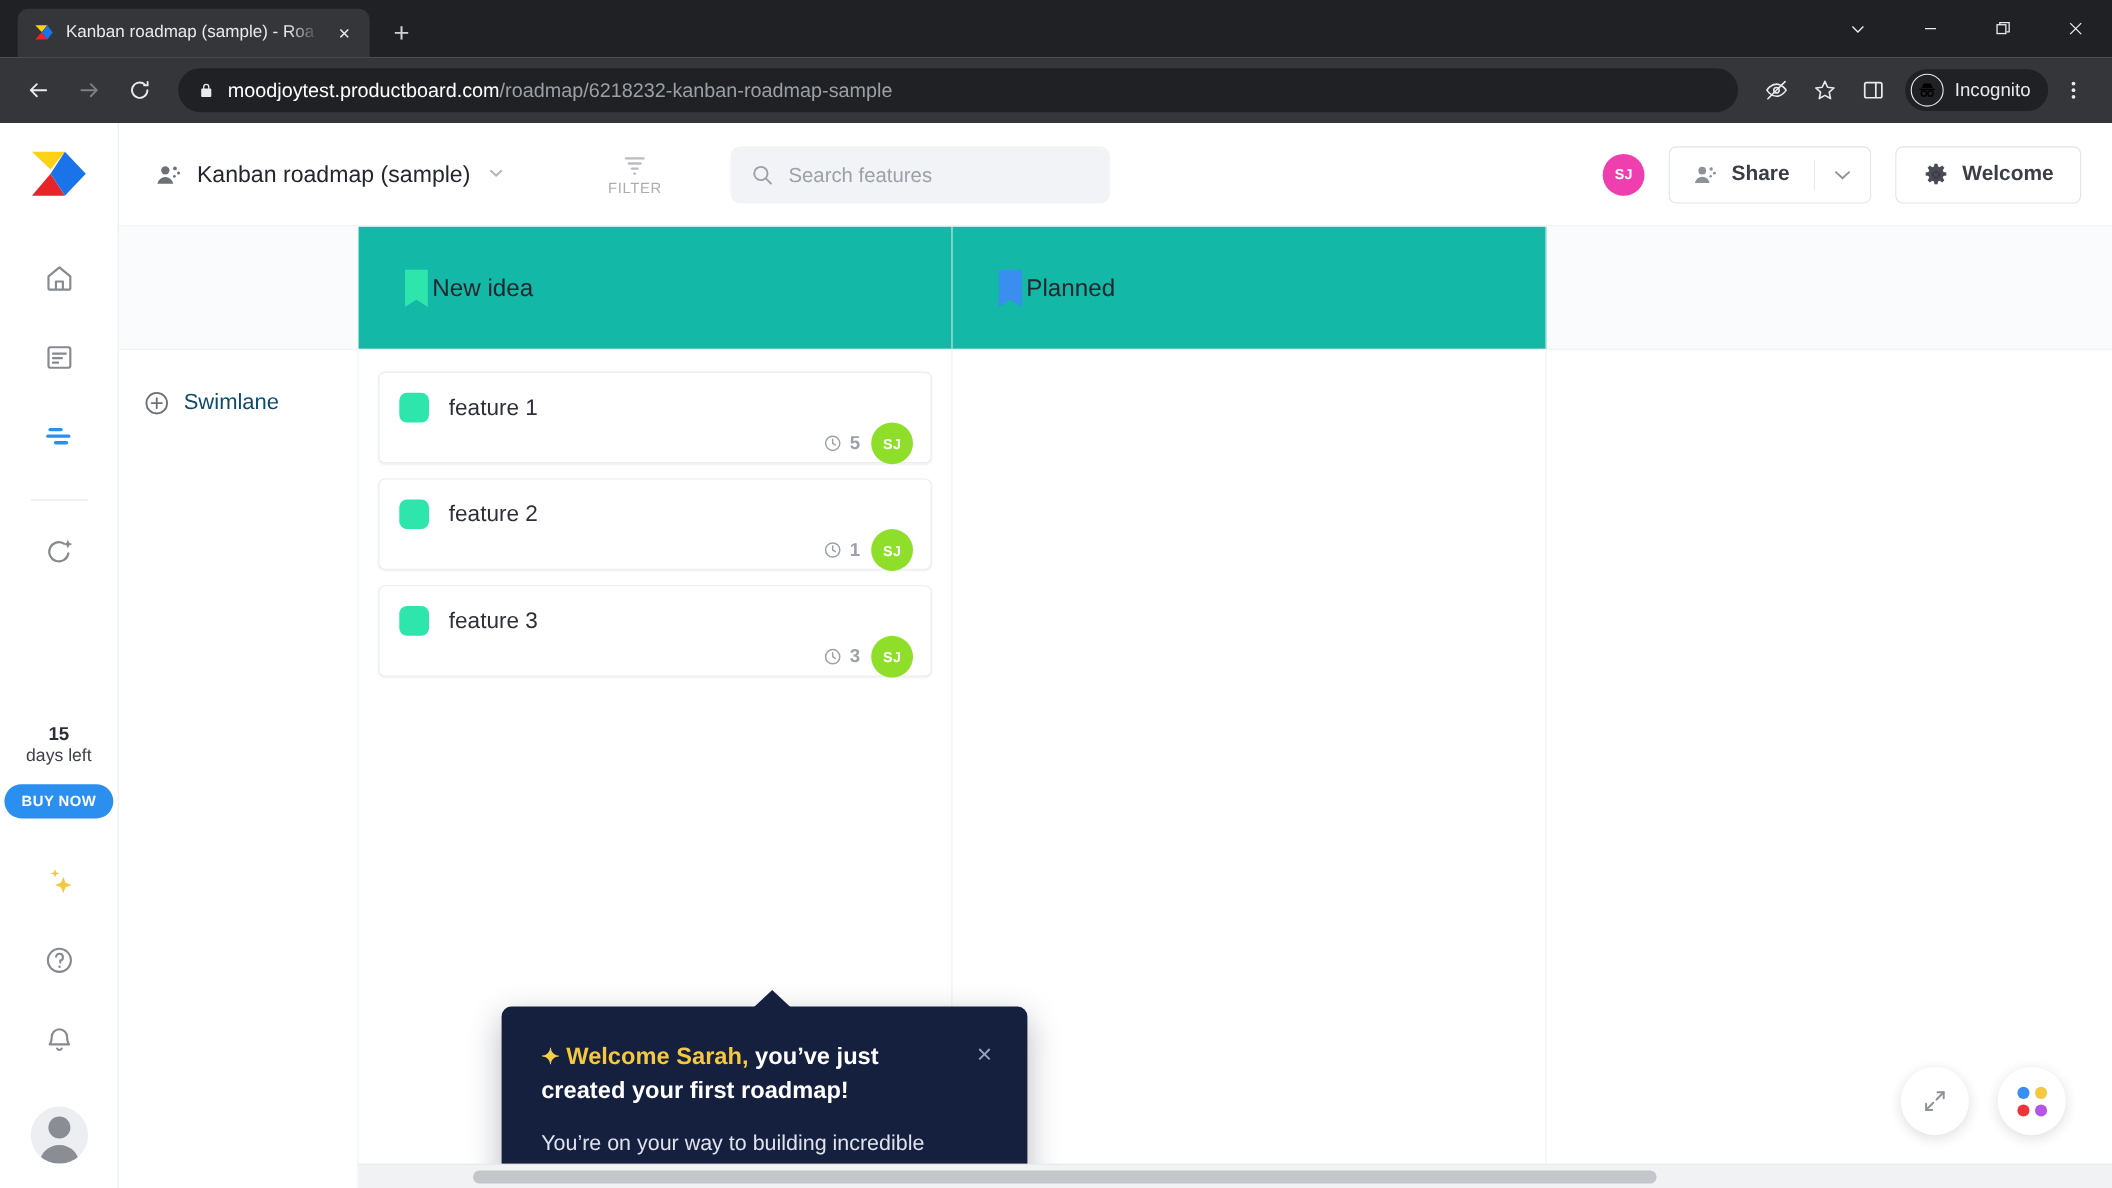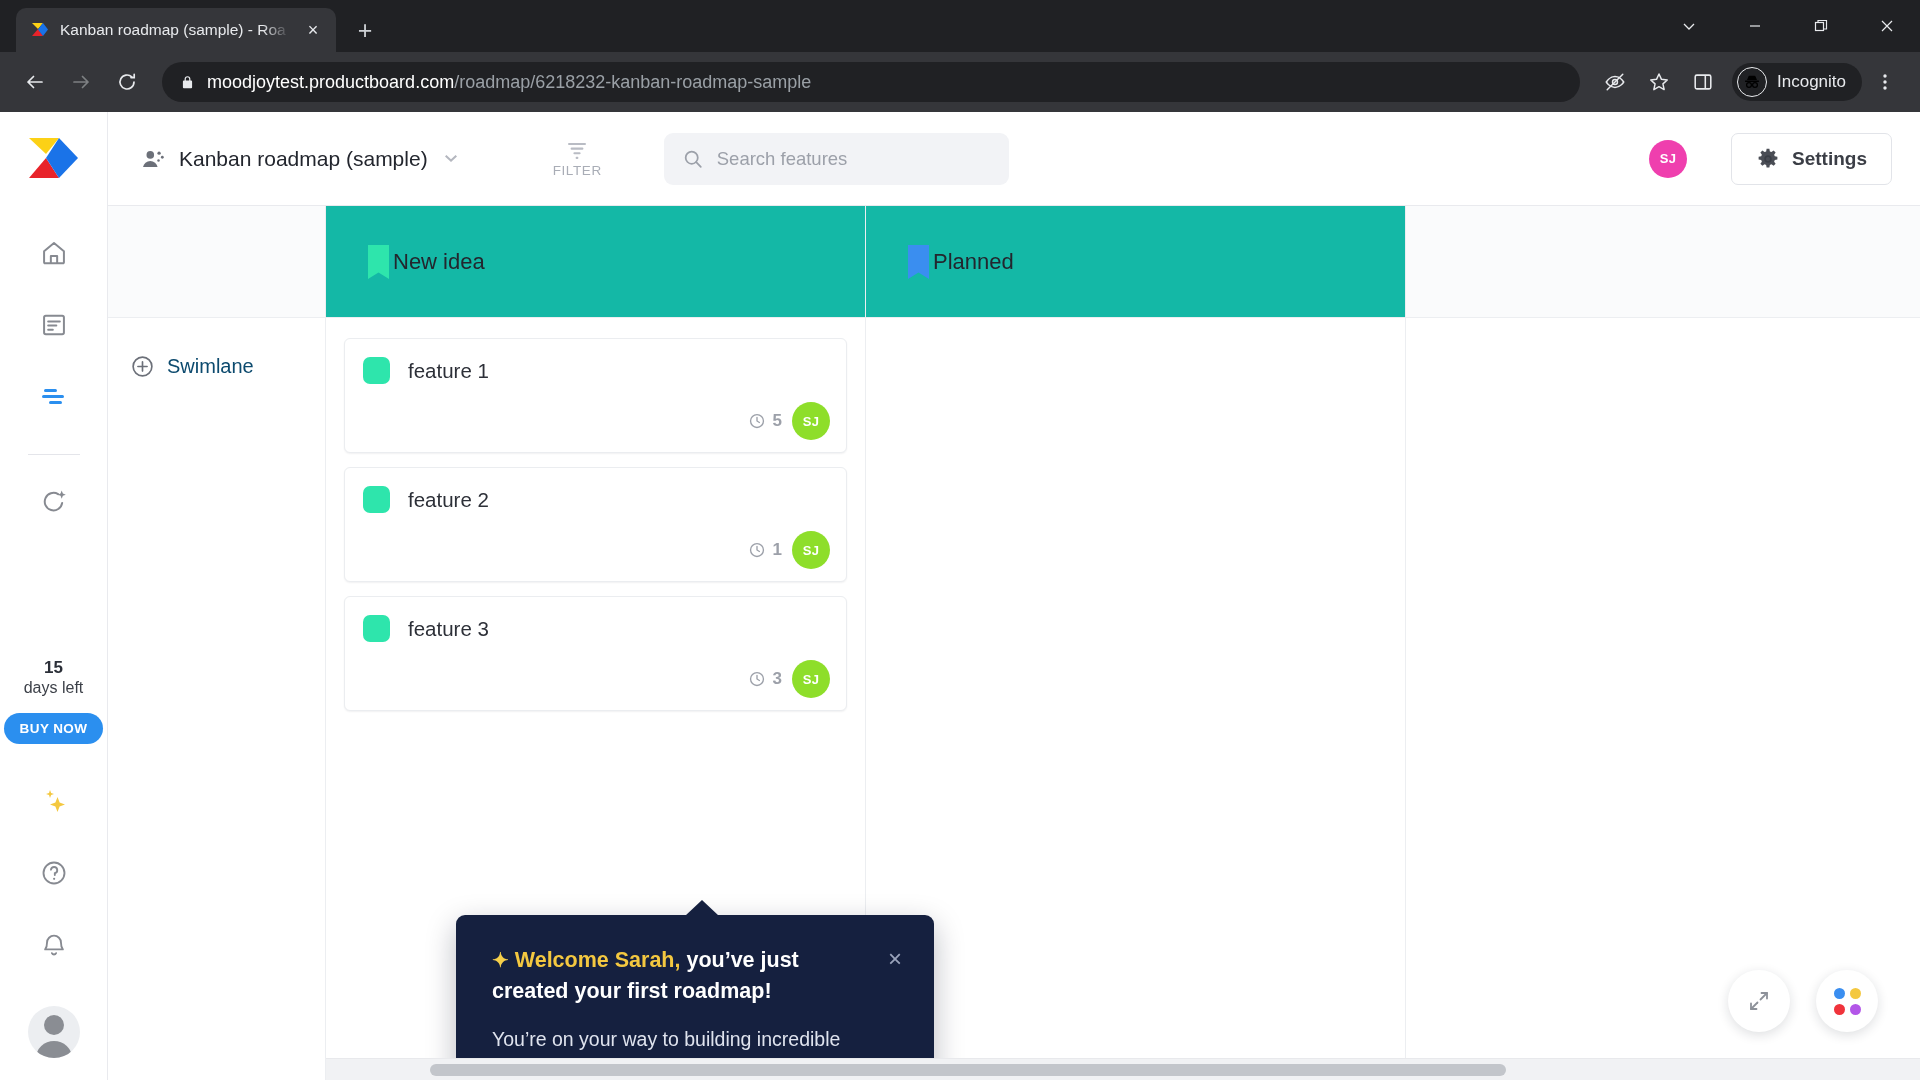--- a/index.html
+++ b/index.html
@@ -173,21 +173,21 @@
   }
   .swimlane { display: flex; align-items: center; gap: 12px; padding-left: 22px; color: #6c7079; }
   .swimlane-label { font-size: 20px; color: #0c4a6e; }
   .lane-col {
     width: 540px; flex: 0 0 540px; border-right: 1px solid #eceef1; background: #ffffff;
     padding: 20px 18px 0 18px;
   }
   .card {
     background: #ffffff; border: 1px solid #ebedf0; border-radius: 6px;
     box-shadow: 0 1px 2px rgba(20,24,40,.06);
-    height: 115px; margin-bottom: 14px; padding: 18px 16px 12px 18px;
+    height: 83px; margin-bottom: 14px; padding: 18px 16px 12px 18px;
     display: flex; flex-direction: column; justify-content: space-between;
   }
   .card-top { display: flex; align-items: center; gap: 18px; }
   .card-swatch { width: 27px; height: 27px; border-radius: 7px; flex: 0 0 27px; }
   .card-title { font-size: 20.5px; color: #2d3038; }
   .card-bottom { display: flex; align-items: center; justify-content: flex-end; gap: 10px; }
   .est { display: flex; align-items: center; gap: 7px; color: #9ca0a9; font-size: 17px; font-weight: 600; }
   .card-avatar {
     width: 38px; height: 38px; border-radius: 50%; background: #8ede2a;
     color: #fff; font-size: 13px; font-weight: 700; display: flex;
@@ -459,29 +459,49 @@
                 <path d="M15.5 15.5 L20.5 20.5"></path>
               </svg>
           </span>
           <input class="search-input" type="text" placeholder="Search features" style="">
         </div>
 
         <div class="appbar-spacer"></div>
 
         <div class="avatar-pink">SJ</div>
 
+        <div class="btn-group">
+          <div class="btn-share">
+            <span style="display:flex;color:#8d9199">
+              <svg width="24" height="24" viewBox="0 0 24 24" fill="currentColor">
+                <circle cx="9.5" cy="8.2" r="3.5"></circle>
+                  <path d="M2.8 19.4 a6.8 6.8 0 0 1 13.4 0 Z"></path>
+                <circle cx="17.6" cy="6.6" r="1.55"></circle>
+                  <circle cx="20.6" cy="10.4" r="1.3"></circle>
+                  <circle cx="17.1" cy="13.3" r="1.15"></circle>
+              </svg>
+            </span>
+            <span>Share</span>
+          </div>
+          <div class="btn-split"></div>
+          <div class="btn-caret">
+            <svg width="16" height="10" viewBox="0 0 16 10" fill="none" stroke="currentColor" stroke-width="1.7" stroke-linecap="round">
+                <path d="M2 2.5 L8 8 L14 2.5"></path>
+              </svg>
+          </div>
+        </div>
 
         <div class="btn-settings">
           <span style="display:flex;color:#3b3e46">
             <svg width="24" height="24" viewBox="0 0 24 24" fill="currentColor">
               <path d="M12 8.2a3.8 3.8 0 1 0 0 7.6 3.8 3.8 0 0 0 0-7.6zm0 5.8a2 2 0 1 1 0-4 2 2 0 0 1 0 4z"></path>
               <path d="M10.6 1.8h2.8l.45 2.6 1.6.66 2.17-1.5 2 2-1.5 2.17.66 1.6 2.6.45v2.8l-2.6.45-.66 1.6 1.5 2.17-2 2-2.17-1.5-1.6.66-.45 2.6h-2.8l-.45-2.6-1.6-.66-2.17 1.5-2-2 1.5-2.17-.66-1.6-2.6-.45v-2.8l2.6-.45.66-1.6-1.5-2.17 2-2 2.17 1.5 1.6-.66z" fill-rule="evenodd" opacity=".92"></path>
             </svg>
           </span>
-          <span>Settings</span>
+          <span>Welcome</span>
         </div>
       </div>
 
       <div class="board">
 
         <div class="board-head">
           <div class="col-gutter"></div>
 
           <div class="col-head">
             <span class="ribbon">

